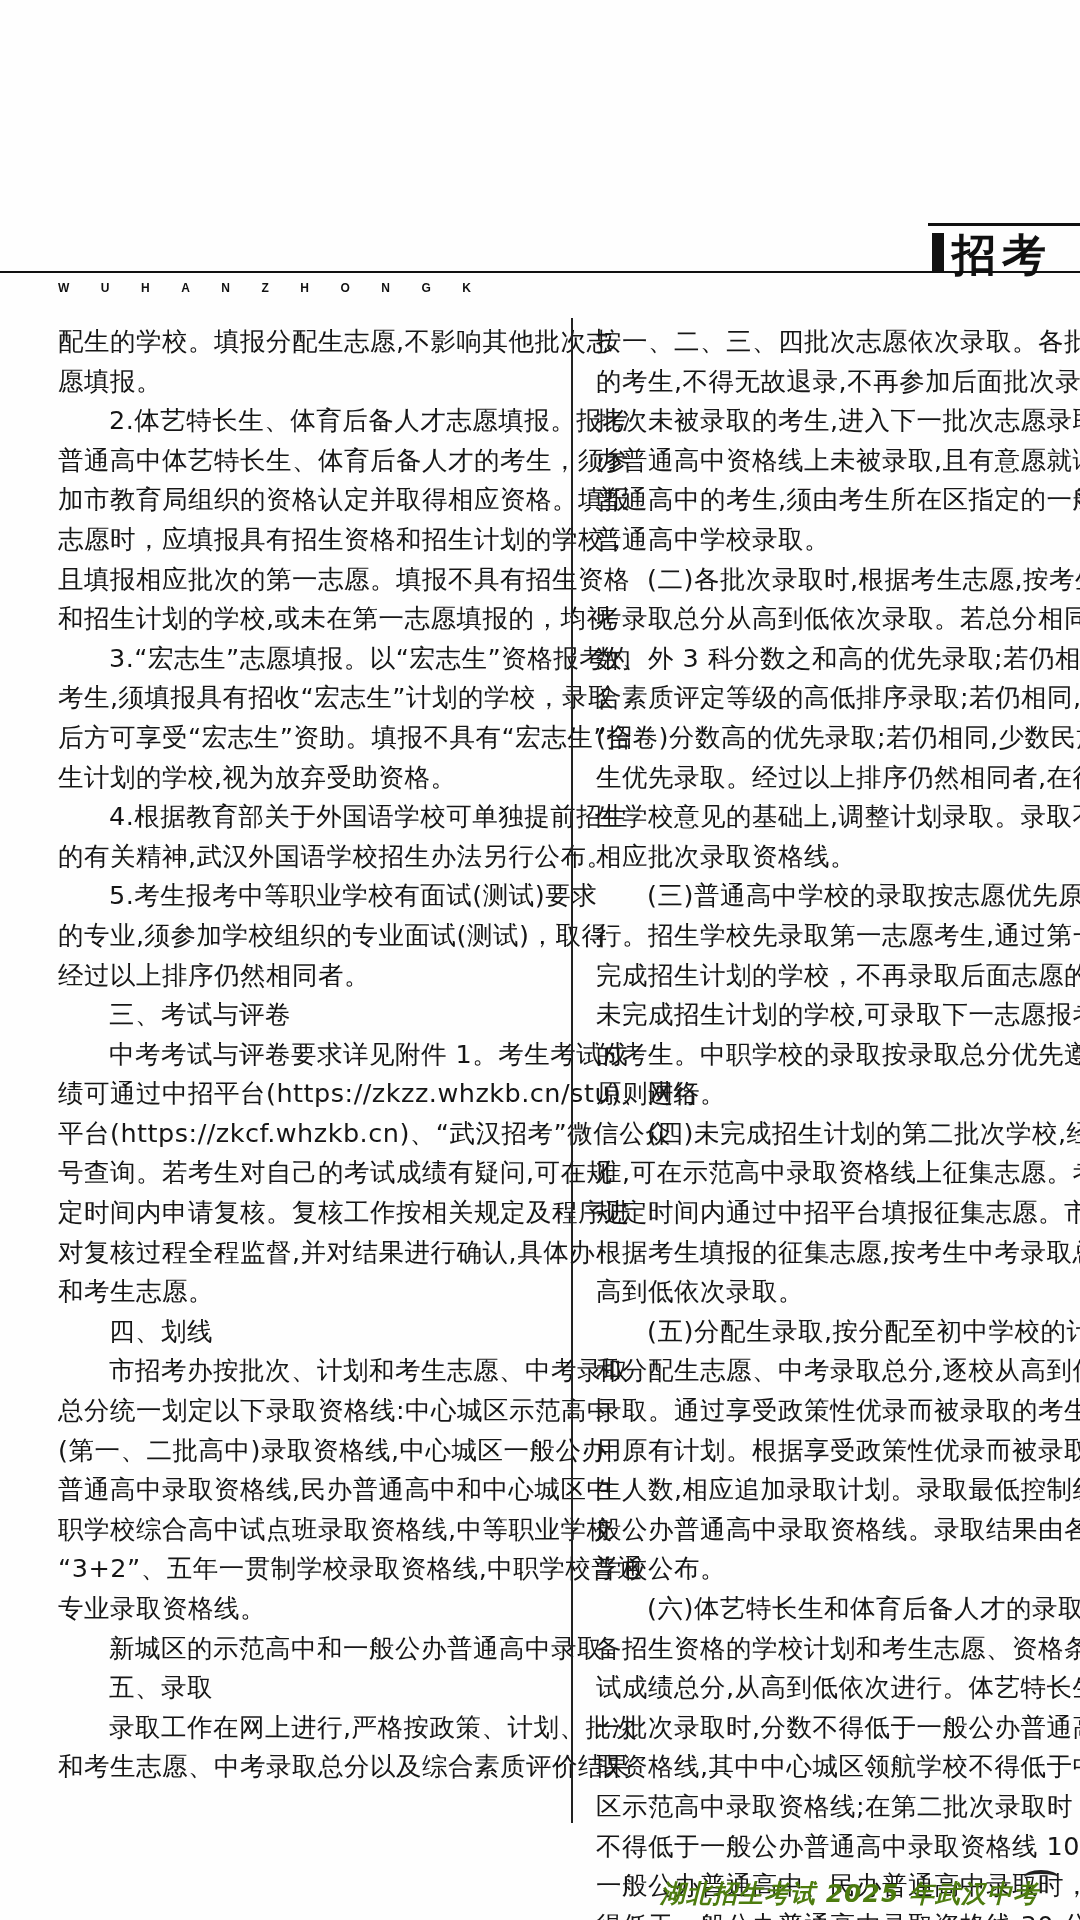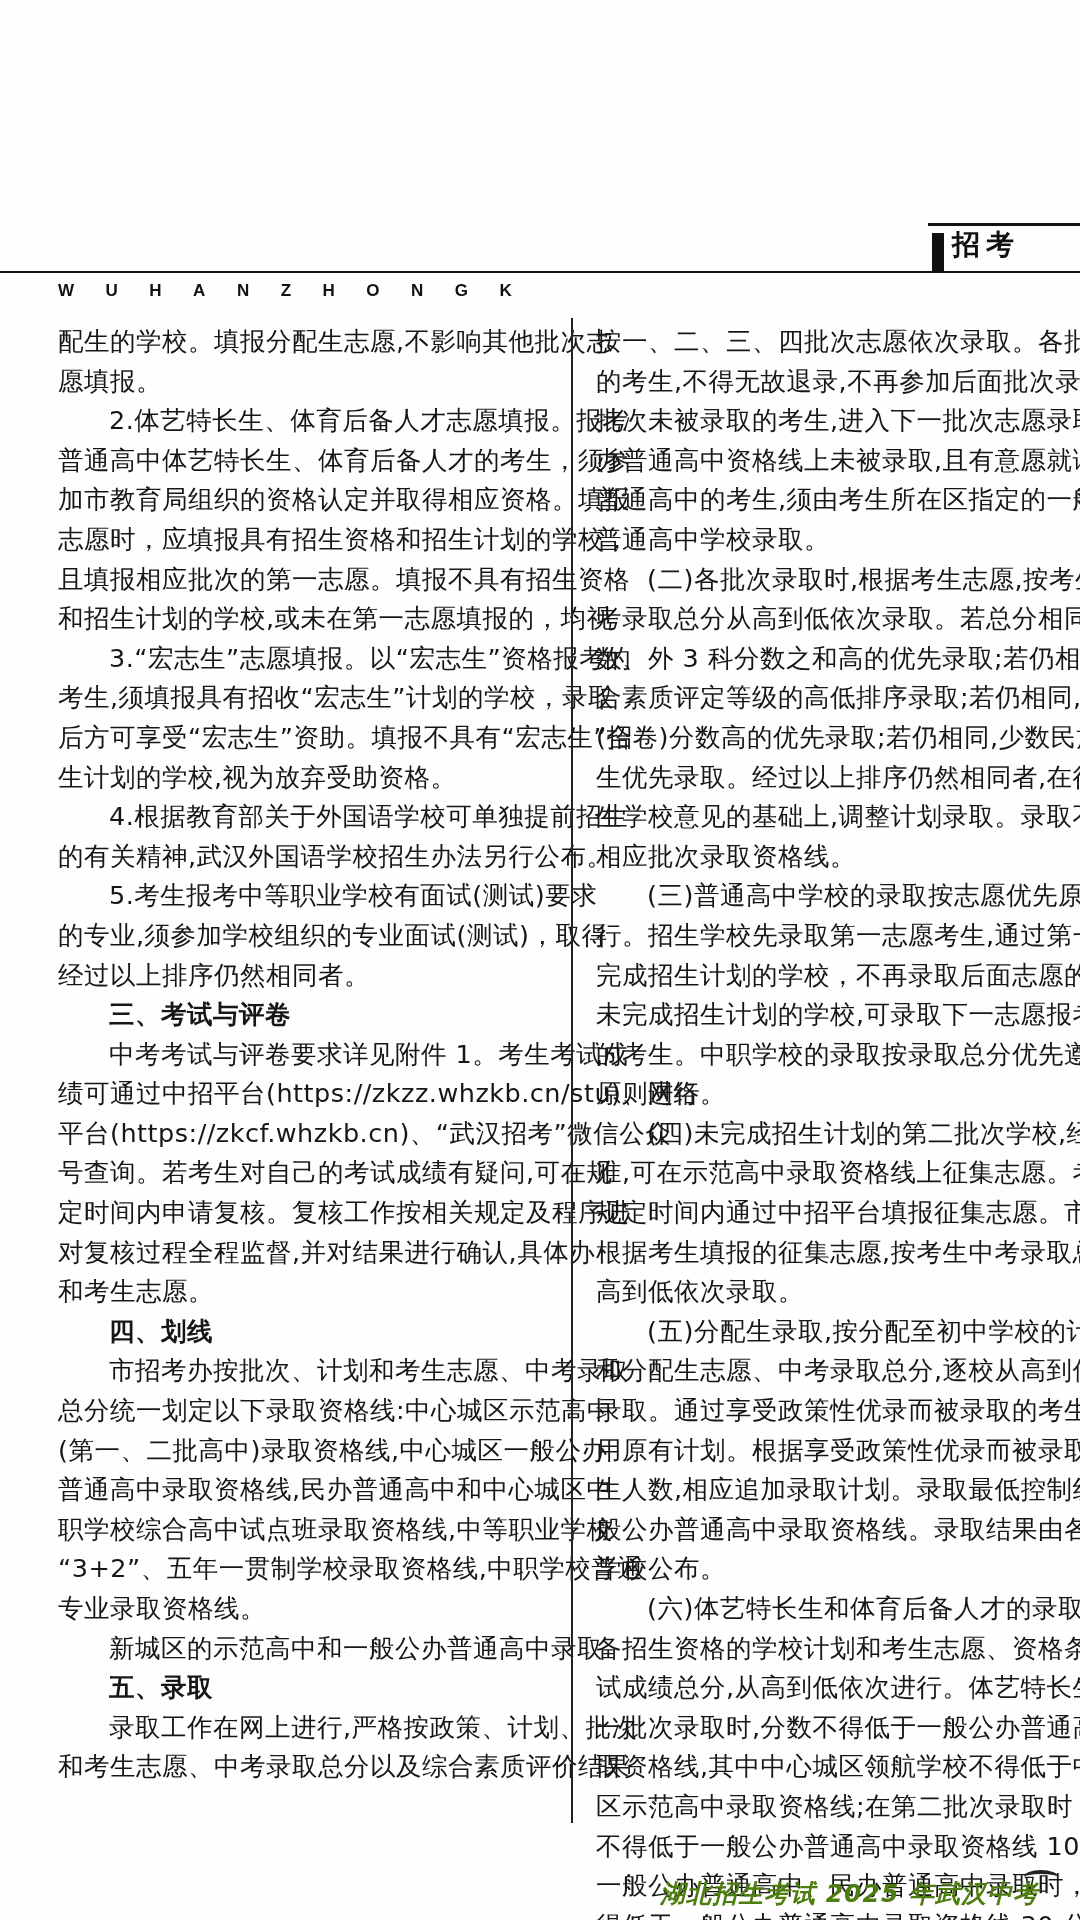--- a/index.html
+++ b/index.html
@@ -41,39 +41,39 @@
       left: 932px;
       top: 33px;
       width: 12px;
       height: 38px;
       background: #111;
     }
     .header-title {
       position: absolute;
       left: 952px;
       top: 26px;
-      font-size: 28px;
+      font-size: 44px;
       font-weight: bold;
       letter-spacing: 6px;
       color: #111;
       white-space: nowrap;
     }
     .header-rule {
       position: absolute;
       left: 0;
       top: 71px;
       width: 1080px;
       height: 2px;
       background: #111;
     }
     .header-sub {
       position: absolute;
       left: 58px;
       top: 81px;
-      font-size: 17px;
+      font-size: 12px;
       font-weight: bold;
       letter-spacing: 31.5px;
       color: #111;
       white-space: nowrap;
       font-family: "Liberation Sans", sans-serif;
     }
     
     .col {
       position: absolute;
       top: 322px;
@@ -101,21 +101,21 @@
     .line {
       white-space: nowrap;
       overflow: visible;
       height: 39.6px;
       letter-spacing: 0.5px;
     }
     .indent {
       padding-left: 51px;
     }
     .heading {
-      font-weight: bold;
+      font-weight: normal;
     }
     
     .footer {
       position: absolute;
       left: 660px;
       top: 1877px;
       font-size: 25px;
       font-weight: bold;
       font-style: italic;
       color: #4d7c0f;

